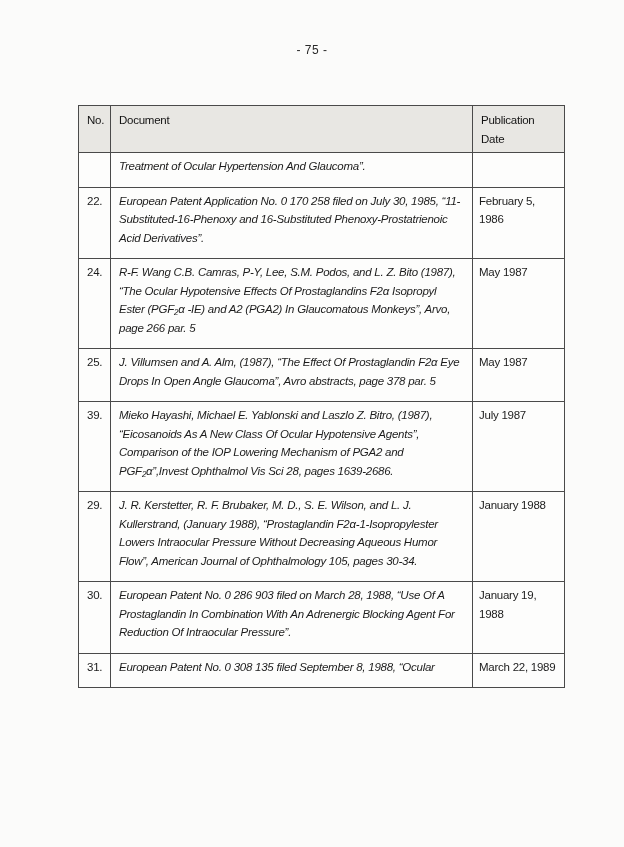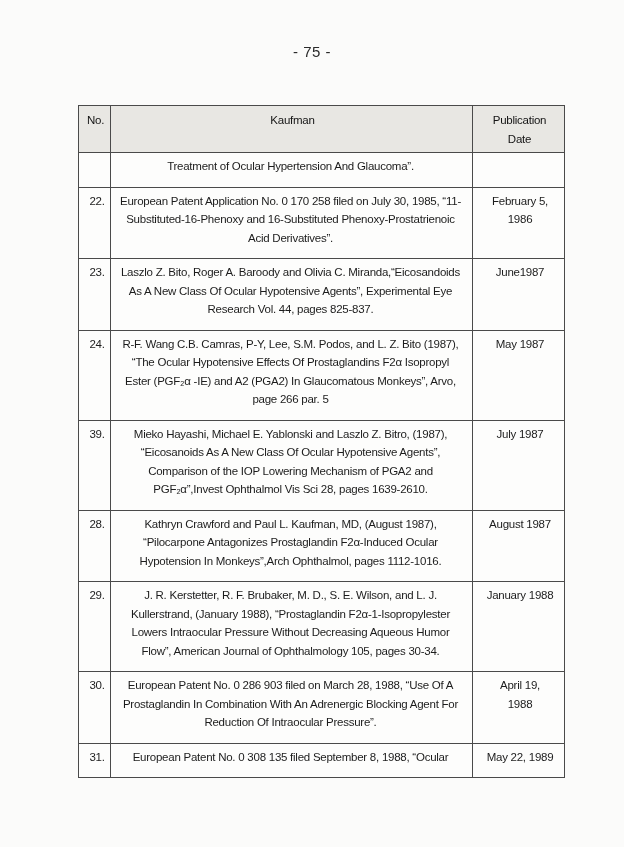--- a/index.html
+++ b/index.html
@@ -14,120 +14,116 @@
     font-family: "Liberation Sans", sans-serif;
     color: #1c1c1c;
     overflow: hidden;
   }
   .page-number {
     position: absolute;
     top: 43px;
     left: 0;
     width: 624px;
     text-align: center;
-    font-size: 15px;
+    font-size: 12px;
     letter-spacing: 0.5px;
     color: #2a2a2a;
   }
   table.ref-table {
     position: absolute;
     left: 78px;
     top: 105px;
     width: 486px;
     border-collapse: collapse;
     table-layout: fixed;
     border: 1.5px solid #3f3f3f;
     font-size: 11.5px;
     letter-spacing: -0.25px;
     line-height: 18.5px;
     background: #fdfdfc;
   }
   table.ref-table th,
   table.ref-table td {
     border: 1px solid #4a4a4a;
     vertical-align: top;
-    text-align: center;
+    text-align: left;
     font-weight: 400;
     overflow: hidden;
   }
   thead th {
     background: #e8e7e3;
     color: #141414;
     padding: 5px 6px 4px 8px;
   }
   td.no-cell {
     padding: 4px 3px 3px 8px;
   }
   td.doc-cell {
     padding: 4px 10px 11px 8px;
+    font-style: italic;
   }
   td.date-cell {
     padding: 4px 3px 3px 6px;
     white-space: pre-line;
   }
 </style>
 </head>
 <body>
 
 <div class="page-number">- 75 -</div>
 
 <table class="ref-table">
   <colgroup>
     <col style="width:32px">
     <col style="width:362px">
     <col style="width:92px">
   </colgroup>
   <thead>
     <tr style="height:30px">
       <th>No.</th>
-      <th>Kaufman</th>
+      <th>Document</th>
       <th>Publication Date</th>
     </tr>
   </thead>
   <tbody>
     <tr style="height:29px">
       <td class="no-cell"></td>
       <td class="doc-cell">Treatment of Ocular Hypertension And Glaucoma”.</td>
       <td class="date-cell"></td>
     </tr>
     <tr style="height:62px">
       <td class="no-cell">22.</td>
       <td class="doc-cell">European Patent Application No. 0 170 258 filed on July 30, 1985, “11-Substituted-16-Phenoxy and 16-Substituted Phenoxy-Prostatrienoic Acid Derivatives”.</td>
       <td class="date-cell">February 5, 1986</td>
     </tr>
-    <tr style="height:57px">
-      <td class="no-cell">23.</td>
-      <td class="doc-cell">Laszlo Z. Bito, Roger A. Baroody and Olivia C. Miranda,“Eicosandoids As A New Class Of Ocular Hypotensive Agents”, Experimental Eye Research Vol. 44, pages 825-837.</td>
-      <td class="date-cell">June1987</td>
-    </tr>
     <tr style="height:75px">
       <td class="no-cell">24.</td>
       <td class="doc-cell">R-F. Wang C.B. Camras, P-Y, Lee, S.M. Podos, and L. Z. Bito (1987), “The Ocular Hypotensive Effects Of Prostaglandins F2α Isopropyl Ester (PGF₂α -IE) and A2 (PGA2) In Glaucomatous Monkeys”, Arvo, page 266 par. 5</td>
       <td class="date-cell">May 1987</td>
     </tr>
+    <tr style="height:43px">
+      <td class="no-cell">25.</td>
+      <td class="doc-cell">J. Villumsen and A. Alm, (1987), “The Effect Of Prostaglandin F2α Eye Drops In Open Angle Glaucoma”, Avro abstracts, page 378 par. 5</td>
+      <td class="date-cell">May 1987</td>
+    </tr>
     <tr style="height:75px">
       <td class="no-cell">39.</td>
-      <td class="doc-cell">Mieko Hayashi, Michael E. Yablonski and Laszlo Z. Bitro, (1987), “Eicosanoids As A New Class Of Ocular Hypotensive Agents”, Comparison of the IOP Lowering Mechanism of PGA2 and PGF₂α”,Invest Ophthalmol Vis Sci 28, pages 1639-2610.</td>
+      <td class="doc-cell">Mieko Hayashi, Michael E. Yablonski and Laszlo Z. Bitro, (1987), “Eicosanoids As A New Class Of Ocular Hypotensive Agents”, Comparison of the IOP Lowering Mechanism of PGA2 and PGF₂α”,Invest Ophthalmol Vis Sci 28, pages 1639-2686.</td>
       <td class="date-cell">July 1987</td>
-    </tr>
-    <tr style="height:62px">
-      <td class="no-cell">28.</td>
-      <td class="doc-cell">Kathryn Crawford and Paul L. Kaufman, MD, (August 1987), “Pilocarpone Antagonizes Prostaglandin F2α-Induced Ocular Hypotension In Monkeys”,Arch Ophthalmol, pages 1112-1016.</td>
-      <td class="date-cell">August 1987</td>
     </tr>
     <tr style="height:76px">
       <td class="no-cell">29.</td>
       <td class="doc-cell">J. R. Kerstetter,  R. F. Brubaker, M. D., S. E. Wilson, and L. J. Kullerstrand, (January 1988), “Prostaglandin F2α-1-Isopropylester Lowers Intraocular Pressure Without Decreasing Aqueous Humor Flow”, American Journal of Ophthalmology 105, pages 30-34.</td>
       <td class="date-cell">January 1988</td>
     </tr>
     <tr style="height:60px">
       <td class="no-cell">30.</td>
       <td class="doc-cell">European Patent No. 0 286 903 filed on March 28, 1988, “Use Of A Prostaglandin In Combination With An Adrenergic Blocking Agent For Reduction Of Intraocular Pressure”.</td>
-      <td class="date-cell">April 19,
+      <td class="date-cell">January 19,
 1988</td>
     </tr>
     <tr style="height:33px">
       <td class="no-cell">31.</td>
       <td class="doc-cell">European Patent No. 0 308 135 filed September 8, 1988, “Ocular</td>
-      <td class="date-cell">May 22, 1989</td>
+      <td class="date-cell">March 22, 1989</td>
     </tr>
   </tbody>
 </table>
 
 </body></html>

